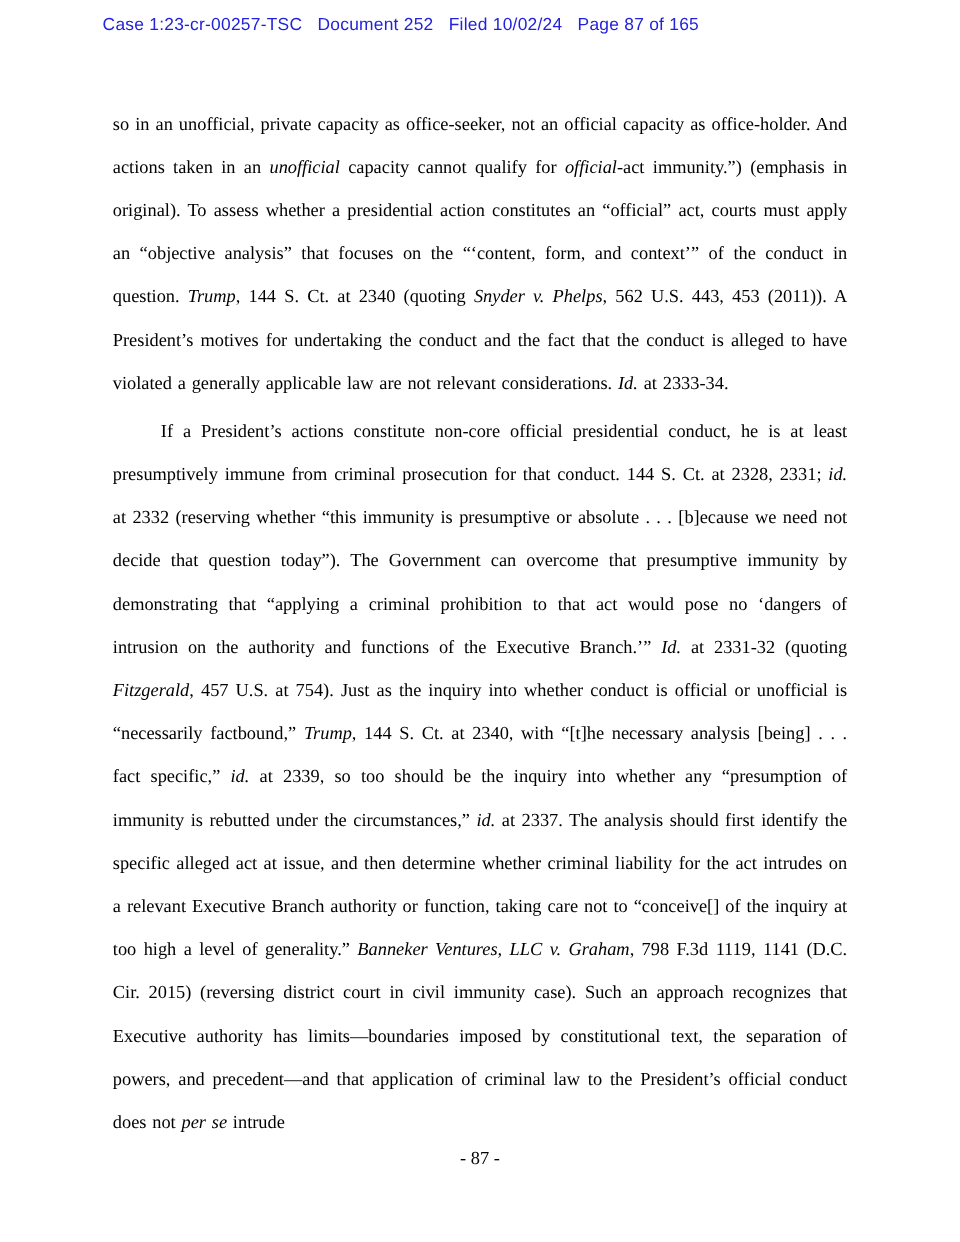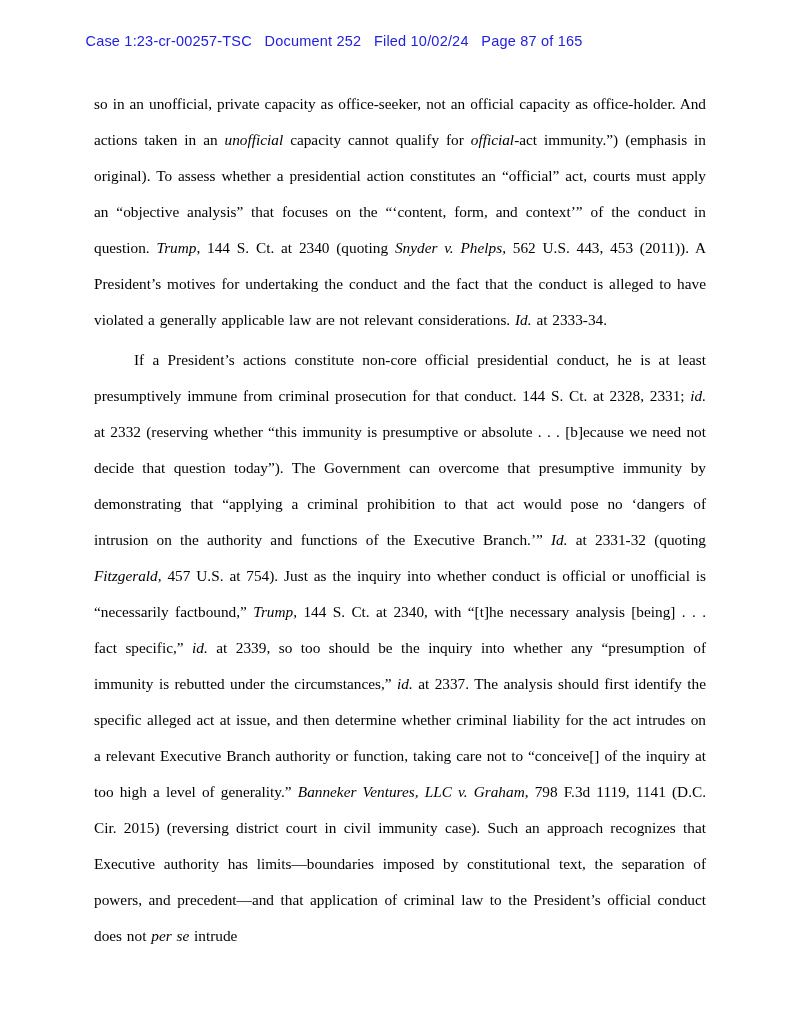--- a/index.html
+++ b/index.html
@@ -19,21 +19,20 @@
   .stamp-header {
     position: absolute;
     top: 13px;
     left: 0;
     width: 668px;
     text-align: center;
     font-family: "Liberation Sans", sans-serif;
     font-size: 14.5px;
     white-space: pre;
     letter-spacing: 0.2px;
-    margin-top: 20px;
   }
   .doc-body {
     position: absolute;
     top: 82px;
     left: 90px;
     width: 620px;
   }
   .doc-body p {
     margin: 4px;
     font-size: 15.3px;
@@ -59,14 +58,15 @@
 
 <div class="page">
 
   <div class="stamp-header" style="color: rgb(34, 34, 221);">Case 1:23-cr-00257-TSC   Document 252   Filed 10/02/24   Page 87 of 165</div>
 
   <div class="doc-body">
     <p><span>so in an unofficial, private capacity as office-seeker, not an official capacity as office-holder.  And actions taken in an </span><i>unofficial</i><span> capacity cannot qualify for </span><i>official</i><span>-act immunity.”) (emphasis in original).  To assess whether a presidential action constitutes an “official” act, courts must apply an “objective analysis” that focuses on the “‘content, form, and context’” of the conduct in question.  </span><i>Trump</i><span>, 144 S. Ct. at 2340 (quoting </span><i>Snyder v. Phelps</i><span>, 562 U.S. 443, 453 (2011)).  A President’s motives for undertaking the conduct and the fact that the conduct is alleged to have violated a generally applicable law are not relevant considerations.  </span><i>Id.</i><span> at 2333-34.</span></p>
     <p class="indent"><span>If a President’s actions constitute non-core official presidential conduct, he is at least presumptively immune from criminal prosecution for that conduct.  144 S. Ct. at 2328, 2331; </span><i>id.</i><span> at 2332 (reserving whether “this immunity is presumptive or absolute . . .  [b]ecause we need not decide that question today”).  The Government can overcome that presumptive immunity by demonstrating that “applying a criminal prohibition to that act would pose no ‘dangers of intrusion on the authority and functions of the Executive Branch.’”  </span><i>Id.</i><span> at 2331-32 (quoting </span><i>Fitzgerald</i><span>, 457 U.S. at 754).  Just as the inquiry into whether conduct is official or unofficial is “necessarily factbound,” </span><i>Trump</i><span>, 144 S. Ct. at 2340, with “[t]he necessary analysis [being] . . . fact specific,” </span><i>id.</i><span> at 2339, so too should be the inquiry into whether any “presumption of immunity is rebutted under the circumstances,” </span><i>id.</i><span> at 2337.  The analysis should first identify the specific alleged act at issue, and then determine whether criminal liability for the act intrudes on a relevant Executive Branch authority or function, taking care not to “conceive[] of the inquiry at too high a level of generality.”  </span><i>Banneker Ventures, LLC v. Graham</i><span>, 798 F.3d 1119, 1141 (D.C. Cir. 2015) (reversing district court in civil immunity case).  Such an approach recognizes that Executive authority has limits—boundaries imposed by constitutional text, the separation of powers, and precedent—and that application of criminal law to the President’s official conduct does not </span><i>per se</i><span> intrude</span></p>
   </div>
 
+  <div class="page-footer">- 87 -</div>
 
 </div>
 
 </body></html>

